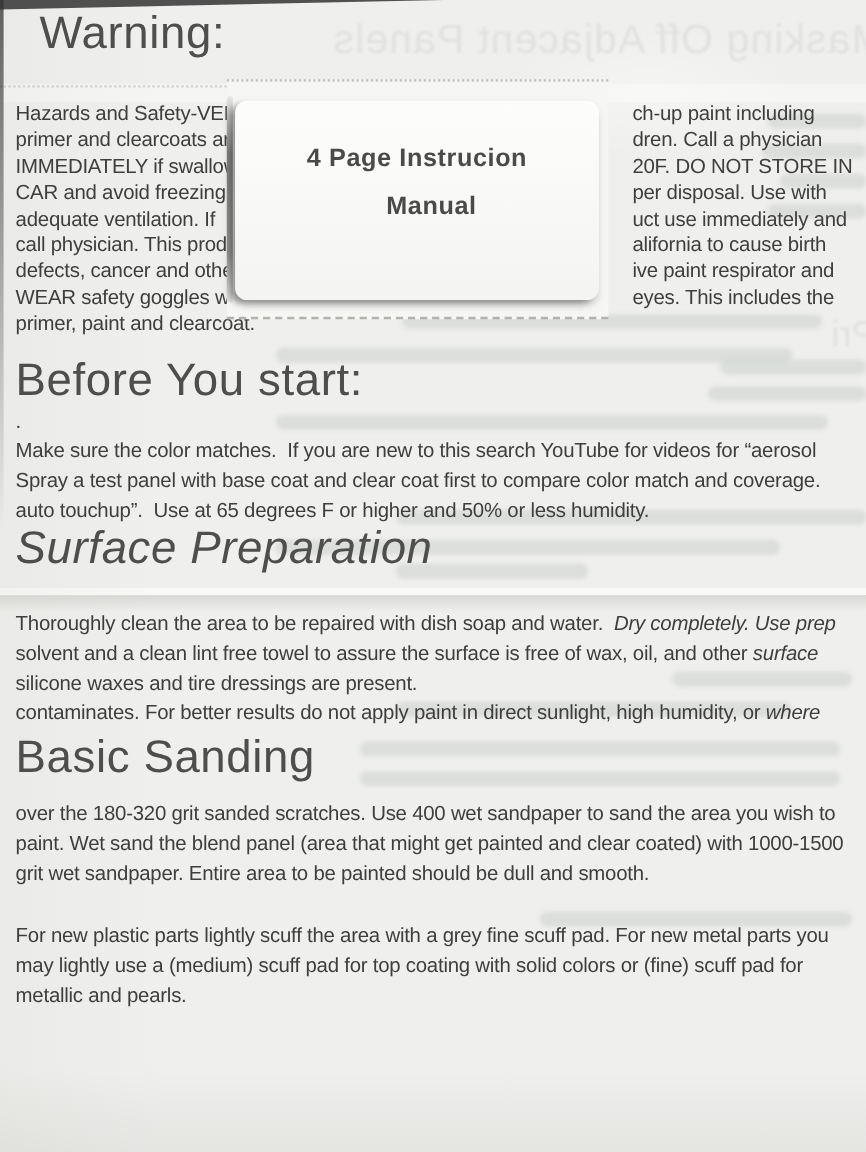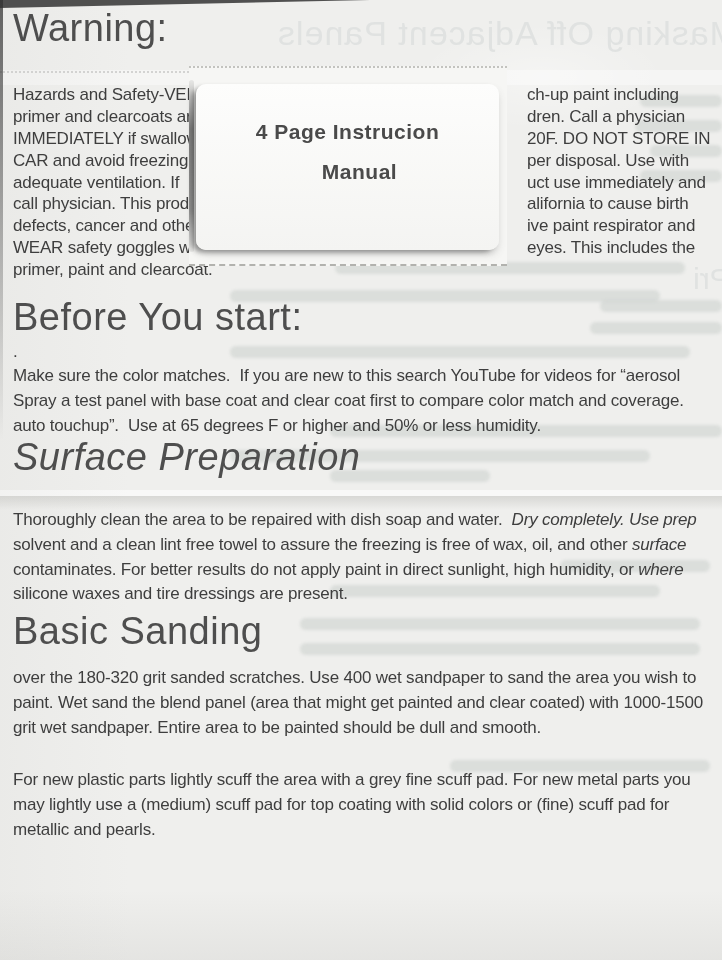--- a/index.html
+++ b/index.html
@@ -83,21 +83,21 @@
   <div class="smudge" style="top:585px;left:330px;width:330px;"></div>
   <div class="smudge" style="top:618px;left:300px;width:400px;"></div>
   <div class="smudge" style="top:643px;left:300px;width:400px;"></div>
   <div class="smudge" style="top:760px;left:450px;width:260px;"></div>
 
   <div class="band-light"></div>
   <div class="band-perf"></div>
   <div class="crease-hi"></div>
   <div class="crease-sh"></div>
 
-  <div class="h1" style="top:9px;">Warning:</div>
+  <div class="h1" style="top:9px;margin-left:20px;">Warning:</div>
   <div class="para para-warning" style="top:85px;">
       <div class="line"><span>Hazards and Safety-VERY</span><span class="wr">ch-up paint including</span></div>
       <div class="line"><span>primer and clearcoats ar</span><span class="wr">dren. Call a physician</span></div>
       <div class="line"><span>IMMEDIATELY if swallow</span><span class="wr">20F. DO NOT STORE IN</span></div>
       <div class="line"><span>CAR and avoid freezing.</span><span class="wr">per disposal. Use with</span></div>
       <div class="line"><span>adequate ventilation. If</span><span class="wr">uct use immediately and</span></div>
       <div class="line"><span>call physician. This produ</span><span class="wr">alifornia to cause birth</span></div>
       <div class="line"><span>defects, cancer and othe</span><span class="wr">ive paint respirator and</span></div>
       <div class="line"><span>WEAR safety goggles wh</span><span class="wr">eyes. This includes the</span></div>
       <div class="line"><span>primer, paint and clearcoat.</span></div>
@@ -114,23 +114,23 @@
   <div class="stray">.</div>
   <div class="para" style="top:366px;">
       <div class="line">Make sure the color matches.  If you are new to this search YouTube for videos for “aerosol</div>
       <div class="line">Spray a test panel with base coat and clear coat first to compare color match and coverage.</div>
       <div class="line">auto touchup”.  Use at 65 degrees F or higher and 50% or less humidity.</div>
     </div>
 
   <div class="h1" style="top:438px;font-style:italic;">Surface Preparation</div>
   <div class="para" style="top:510px;">
       <div class="line"><span>Thoroughly clean the area to be repaired with dish soap and water.  </span><span class="i">Dry completely. Use prep</span></div>
-      <div class="line"><span>solvent and a clean lint free towel to assure the freezing is free of wax, oil, and other </span><span class="i">surface</span></div>
+      <div class="line"><span>solvent and a clean lint free towel to assure the surface is free of wax, oil, and other </span><span class="i">surface</span></div>
+      <div class="line"><span>silicone waxes and tire dressings are present.</span></div>
       <div class="line"><span>contaminates. For better results do not apply paint in direct sunlight, high humidity, or </span><span class="i">where</span></div>
-      <div class="line"><span>silicone waxes and tire dressings are present.</span></div>
     </div>
 
   <div class="h1" style="top:612px;">Basic Sanding</div>
   <div class="para" style="top:668px;">
       <div class="line">over the 180-320 grit sanded scratches. Use 400 wet sandpaper to sand the area you wish to</div>
       <div class="line">paint. Wet sand the blend panel (area that might get painted and clear coated) with 1000-1500</div>
       <div class="line">grit wet sandpaper. Entire area to be painted should be dull and smooth.</div>
     </div>
   <div class="para" style="top:770px;">
       <div class="line">For new plastic parts lightly scuff the area with a grey fine scuff pad. For new metal parts you</div>

